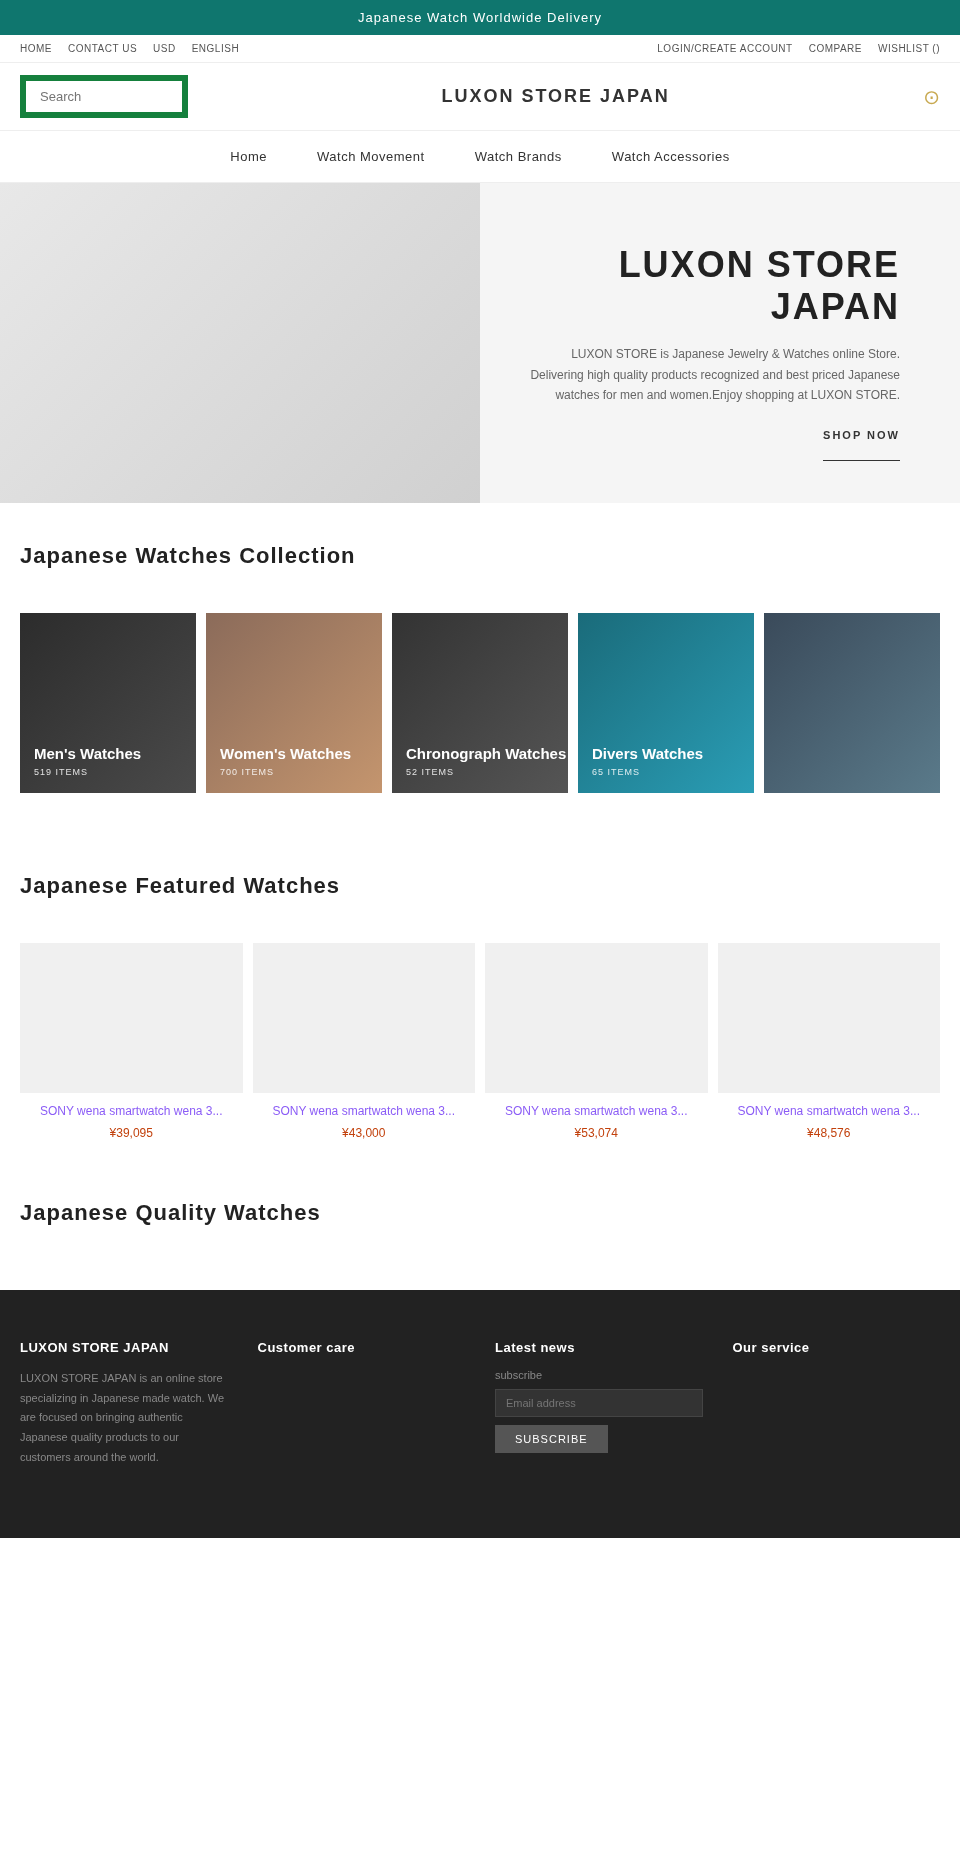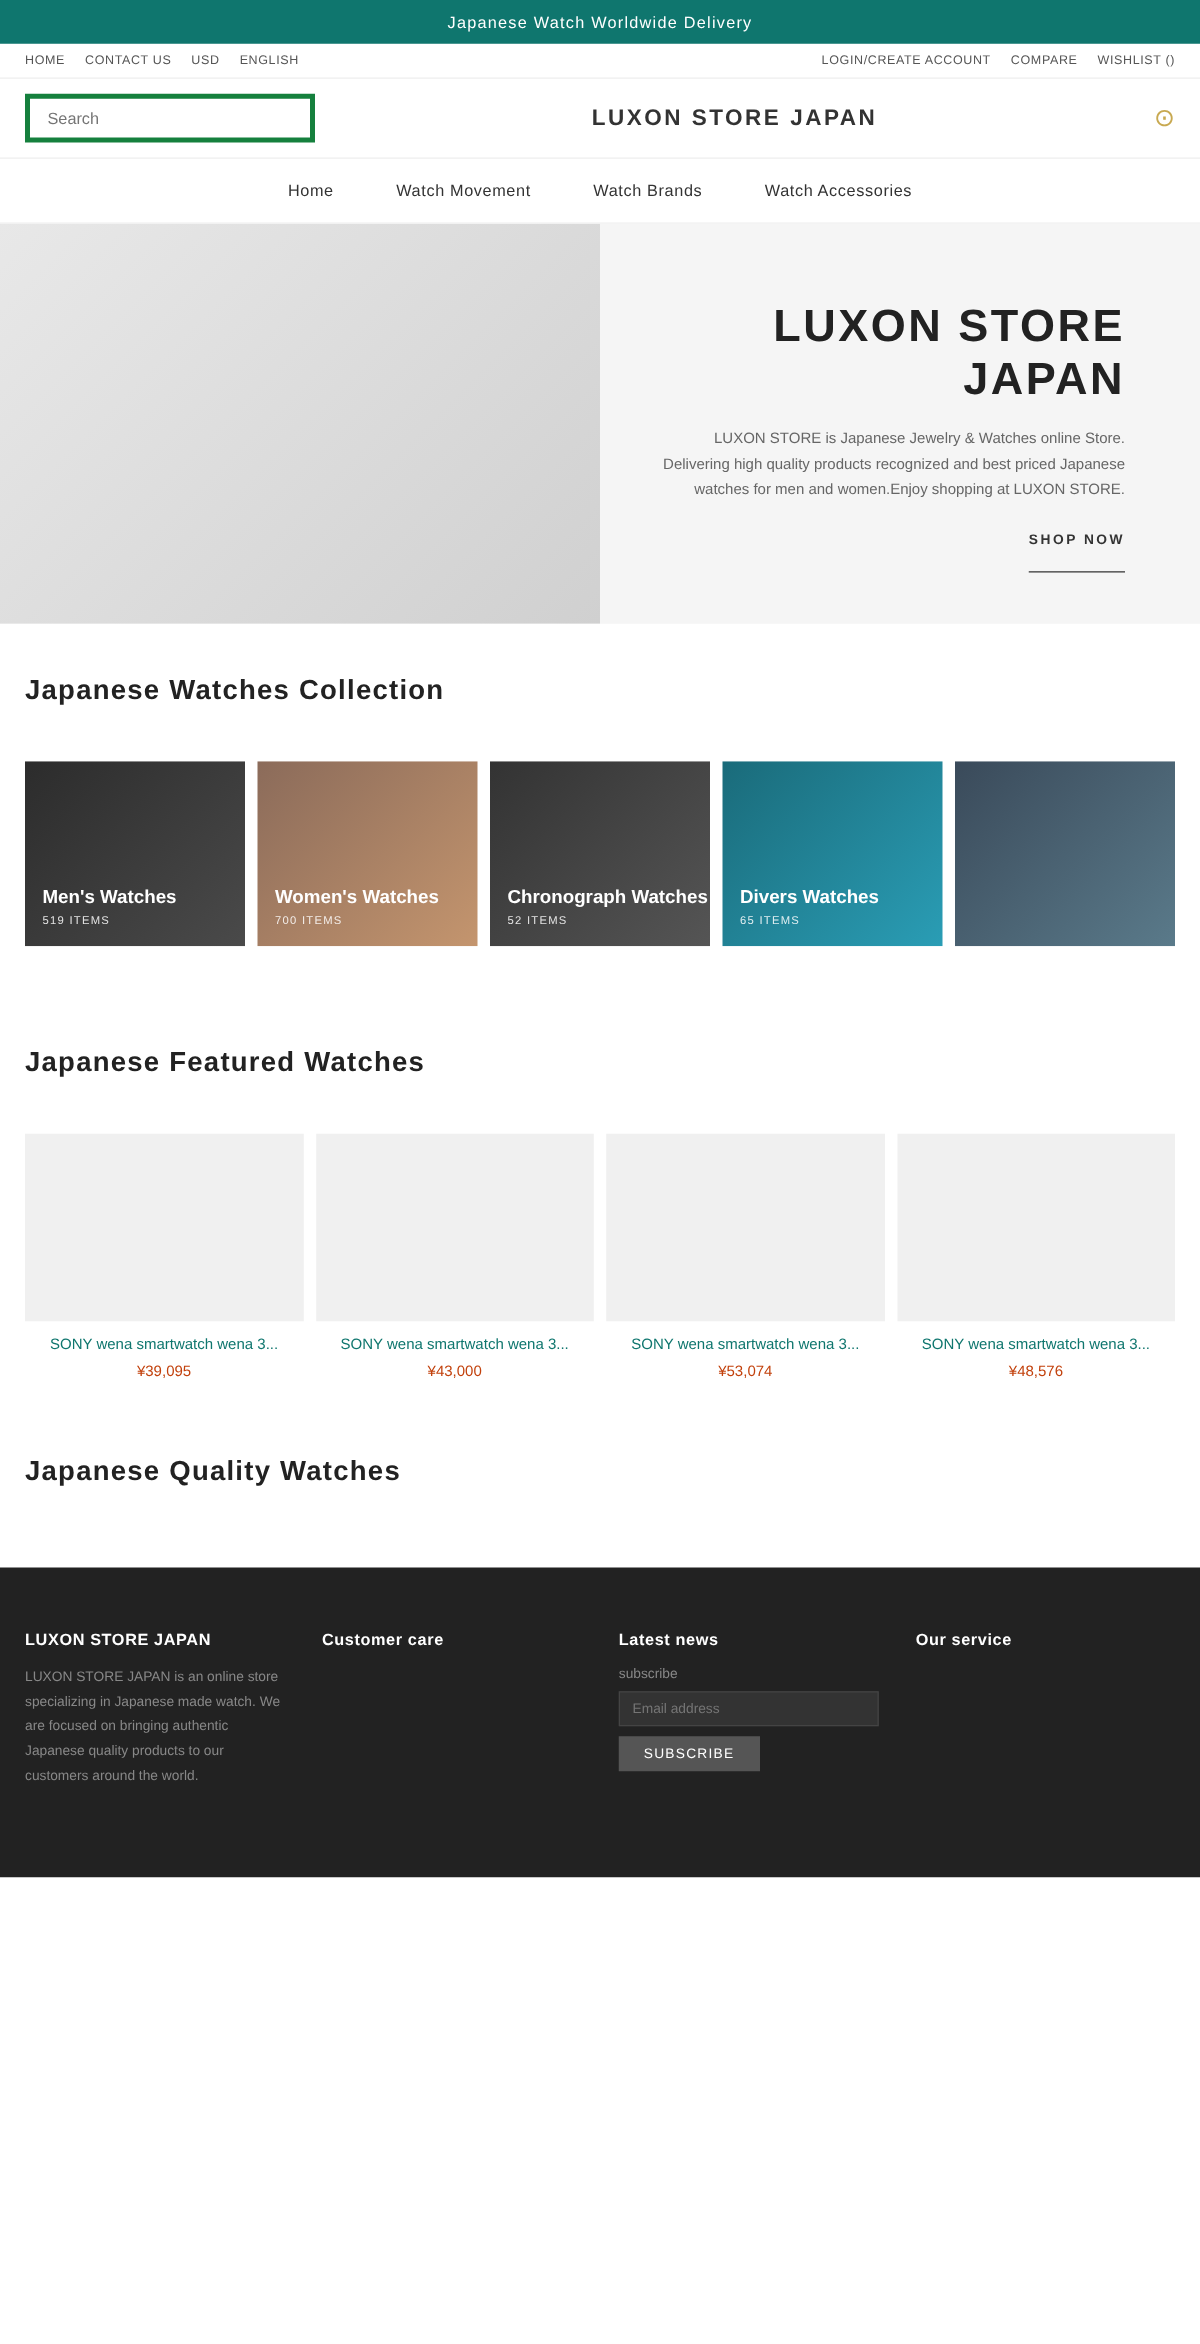--- a/index.html
+++ b/index.html
@@ -31,23 +31,23 @@
 
     
     .header {
       display: flex;
       align-items: center;
       justify-content: space-between;
       padding: 12px 20px;
       border-bottom: 1px solid #eee;
     }
     .search-box {
-      border: 4px solid #15803d;
+      border: 6px solid #15803d;
       padding: 8px 14px;
-      width: 232px;
+      width: 168px;
       font-size: 13px;
       color: #aaa;
       outline: none;
     }
     .logo {
       font-size: 18px;
       font-weight: bold;
       letter-spacing: 2px;
       color: #333;
       text-align: center;
@@ -131,21 +131,21 @@
     .collection-grid {
       display: flex;
       gap: 10px;
       overflow: hidden;
       padding: 0 20px;
       margin-bottom: 40px;
     }
     .collection-card {
       position: relative;
       flex: 1;
-      height: 148px;
+      height: 180px;
       min-width: 170px;
       overflow: hidden;
       cursor: pointer;
     }
     .card-bg-men {
       background: linear-gradient(135deg, #2c2c2c 0%, #4a4a4a 100%);
     }
     .card-bg-women {
       background: linear-gradient(135deg, #8b6b5a 0%, #c4956e 100%);
     }
@@ -189,21 +189,21 @@
     }
     .product-img {
       width: 100%;
       height: 150px;
       background: #f0f0f0;
       margin-bottom: 10px;
     }
     .product-name {
       font-size: 12px;
       text-align: center;
-      color: #0f766e;
+      color: #8b5cf6;
       margin-bottom: 6px;
       line-height: 1.4;
     }
     .product-price {
       font-size: 12px;
       text-align: center;
       color: #c2410c;
     }
 
     

